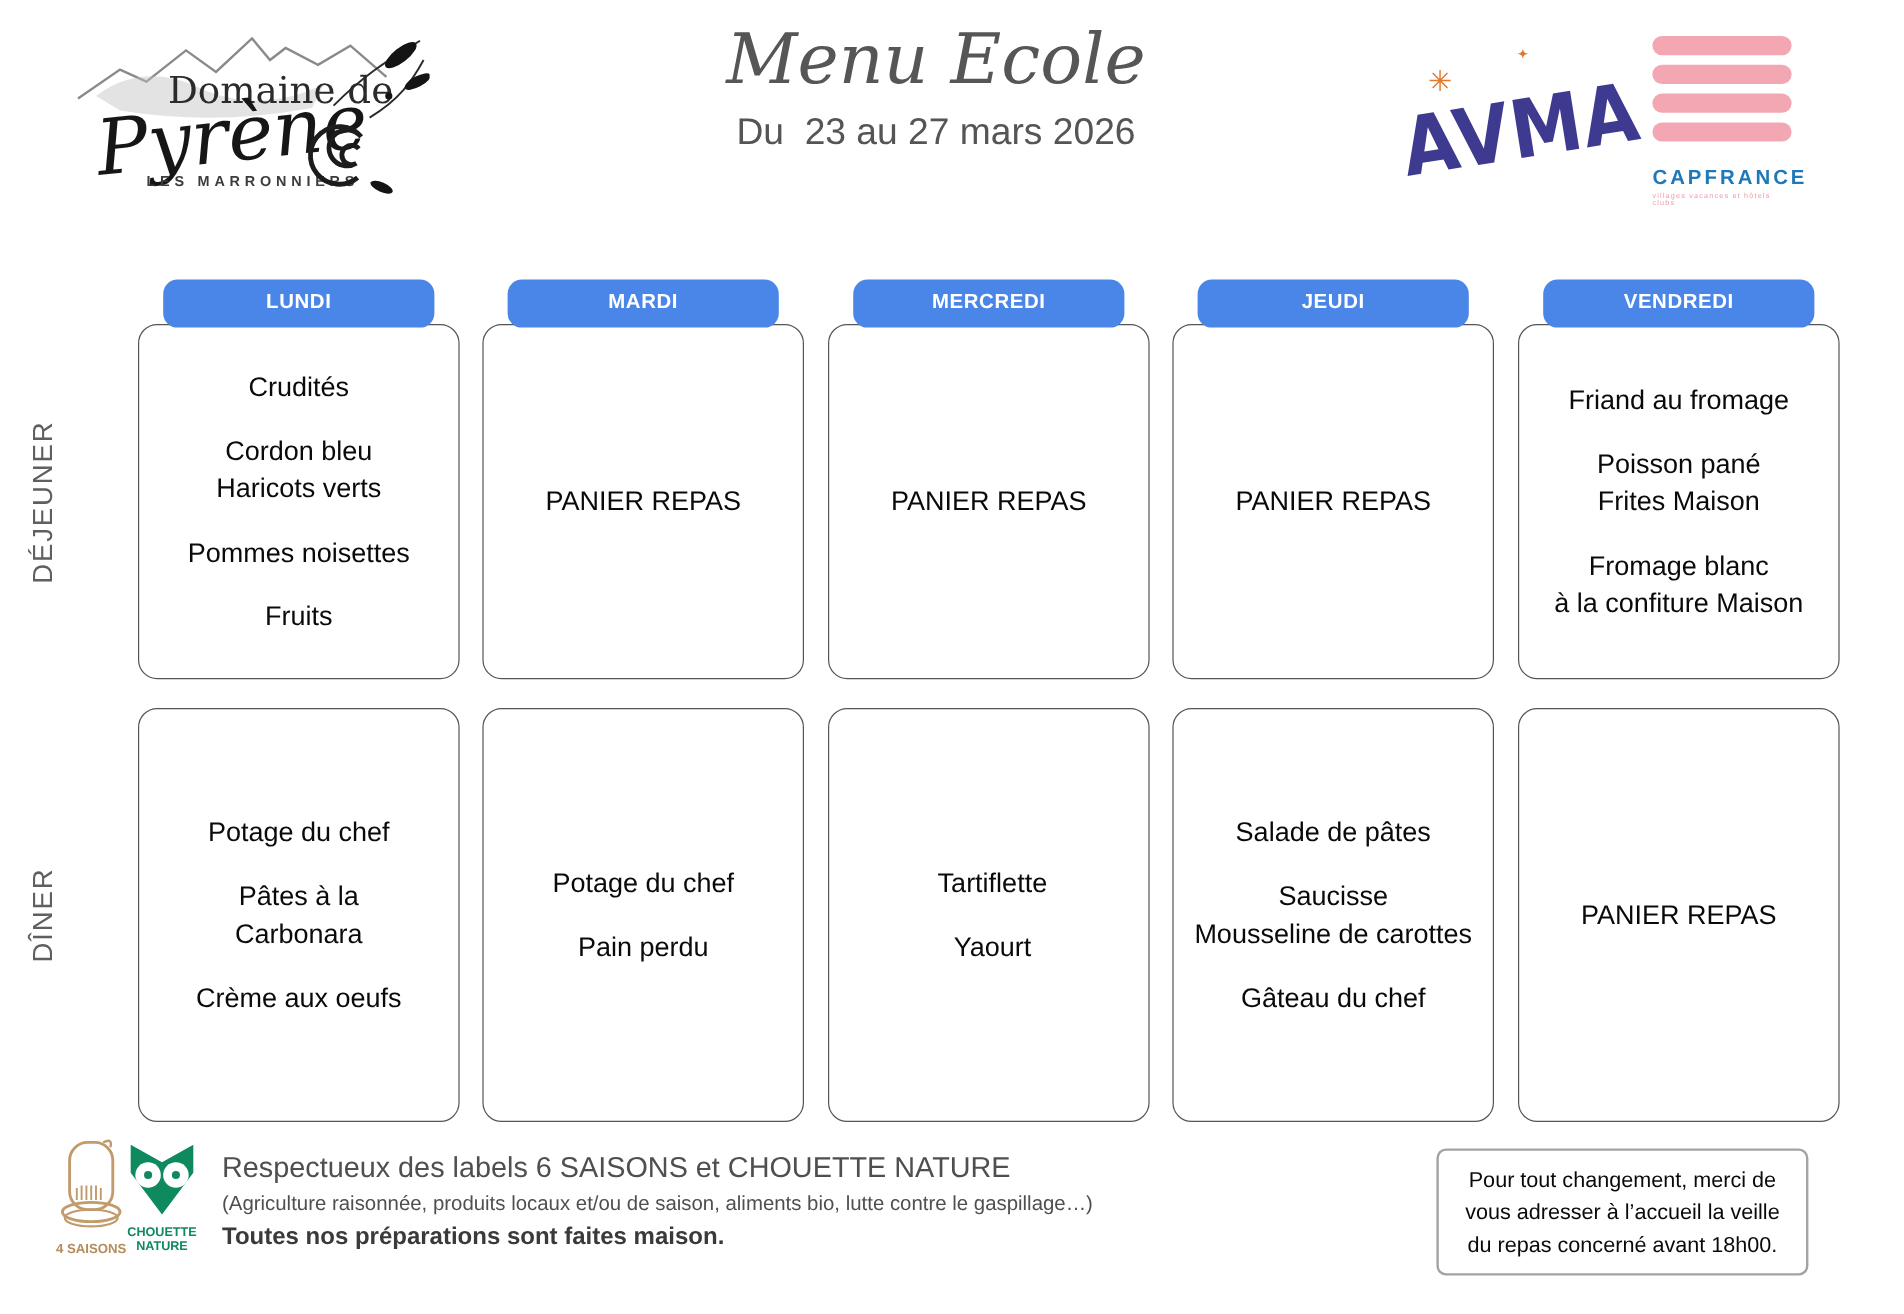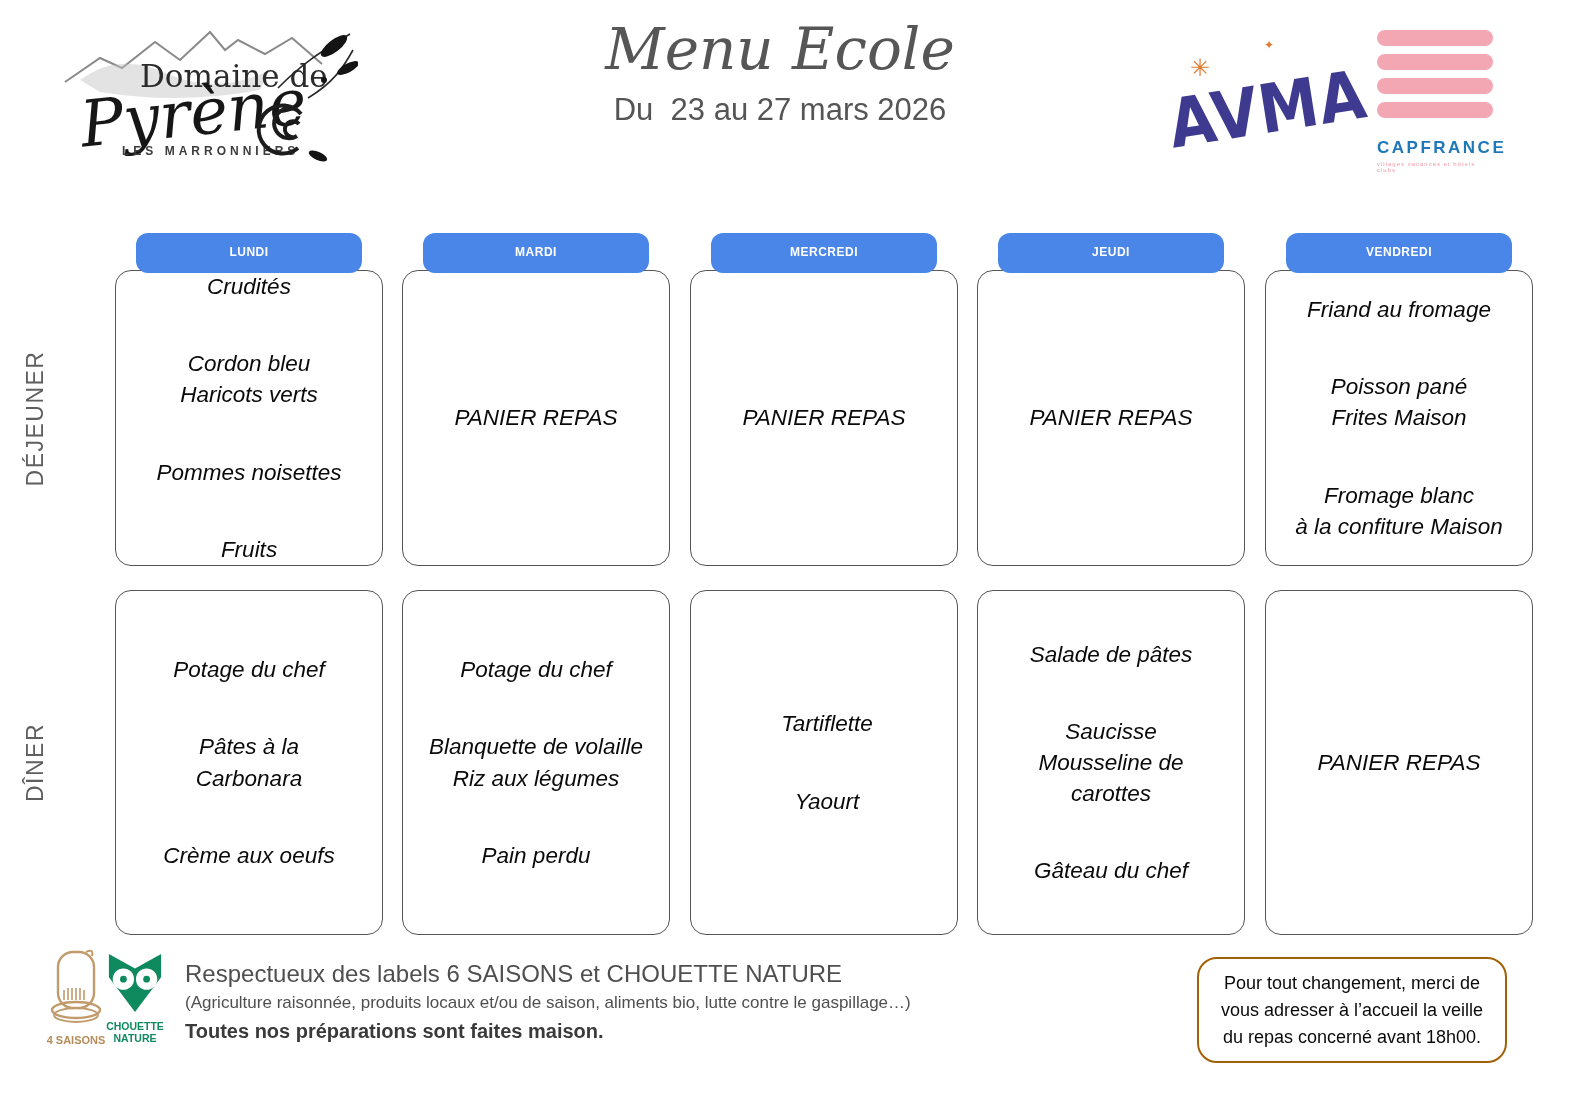--- a/index.html
+++ b/index.html
@@ -34,41 +34,41 @@
   .cap-stripe{width:116px;height:16px;border-radius:8px;background:#f3a7b3;margin-bottom:8px;}
   .cap-name{margin-top:20px;font-size:17px;font-weight:bold;letter-spacing:2.5px;color:#1f78b8;}
   .cap-tagline{margin-top:3px;font-size:6px;letter-spacing:1px;color:#f09aa8;}
 
   
   .meal-label{position:absolute;left:0;width:72px;display:flex;align-items:center;
     justify-content:center;}
   .meal-label span{transform:rotate(-90deg);white-space:nowrap;font-size:23px;
     letter-spacing:1.5px;color:#5f5f5f;}
   .day-tab{position:absolute;width:226px;height:40px;background:#4a86e8;border-radius:12px;
-    color:#ffffff;font-weight:bold;font-size:12px;letter-spacing:0.5px;text-align:center;
+    color:#ffffff;font-weight:bold;font-size:17px;letter-spacing:0.5px;text-align:center;
     line-height:38px;z-index:2;}
   .card{position:absolute;width:268px;background:#ffffff;border:1.6px solid #555555;
     border-radius:16px;z-index:1;display:flex;flex-direction:column;justify-content:center;
     align-items:center;gap:22px;padding:10px;box-sizing:border-box;text-align:center;
     font-size:22.5px;color:#0a0a0a;}
-  .card p{margin:12px;line-height:1.38;font-style:italic;}
+  .card p{margin:0;line-height:1.38;}
 
   
   .label-icon{position:absolute;text-align:center;}
   .four-saisons{left:40px;top:948px;width:72px;}
   .chouette{left:102px;top:952px;width:66px;}
   .four-saisons .cap-label{font-size:11px;font-weight:bold;color:#b58c5a;margin-top:2px;}
   .chouette .cap-label{font-size:10.5px;font-weight:bold;color:#0f8a5f;line-height:1.15;
     margin-top:2px;}
   .footer-text{position:absolute;left:185px;top:960px;width:830px;}
   .footer-line1{font-size:24px;color:#4f4f4f;}
   .footer-line2{font-size:17px;color:#4f4f4f;margin-top:5px;}
   .footer-line3{font-size:20px;font-weight:bold;color:#3a3a3a;margin-top:7px;}
   .notice-box{position:absolute;left:1197px;top:957px;width:310px;height:106px;
-    border:2px solid #a16207;border-radius:20px;display:flex;align-items:center;
+    border:2px solid #a3a3a3;border-radius:8px;display:flex;align-items:center;
     justify-content:center;text-align:center;font-size:18px;line-height:1.5;color:#0a0a0a;
     box-sizing:border-box;padding:6px;}
 </style>
 </head>
 <body>
 
 <div class="domaine-logo">
   <svg class="mountains" width="270" height="80" viewBox="0 0 270 80">
     <path d="M5,62 L40,38 L62,48 L95,22 L120,40 L150,12 L165,30 L178,20 L205,34 L232,18 L262,44" fill="none" stroke="#8a8a8a" stroke-width="2"></path>
     <path d="M20,60 Q60,30 110,55 Q160,75 210,50 L200,70 Q120,85 40,72 Z" fill="#c2c2c2" opacity="0.45"></path>
@@ -140,21 +140,20 @@
     <p>Fromage blanc<br>à la confiture Maison</p>
   </div>
 
 <div class="card" style="left:115px;top:590px;height:345px;">
     <p>Potage du chef</p>
     <p>Pâtes à la<br>Carbonara</p>
     <p>Crème aux oeufs</p>
   </div>
 <div class="card" style="left:402px;top:590px;height:345px;">
     <p>Potage du chef</p>
-    <p>Blanquette de volaille<br>Riz aux légumes</p>
     <p>Pain perdu</p>
   </div>
 <div class="card" style="left:690px;top:590px;height:345px;padding-left:16px;">
     <p>Tartiflette</p>
     <p>Yaourt</p>
   </div>
 <div class="card" style="left:977px;top:590px;height:345px;">
     <p>Salade de pâtes</p>
     <p>Saucisse<br>Mousseline de carottes</p>
     <p>Gâteau du chef</p>

